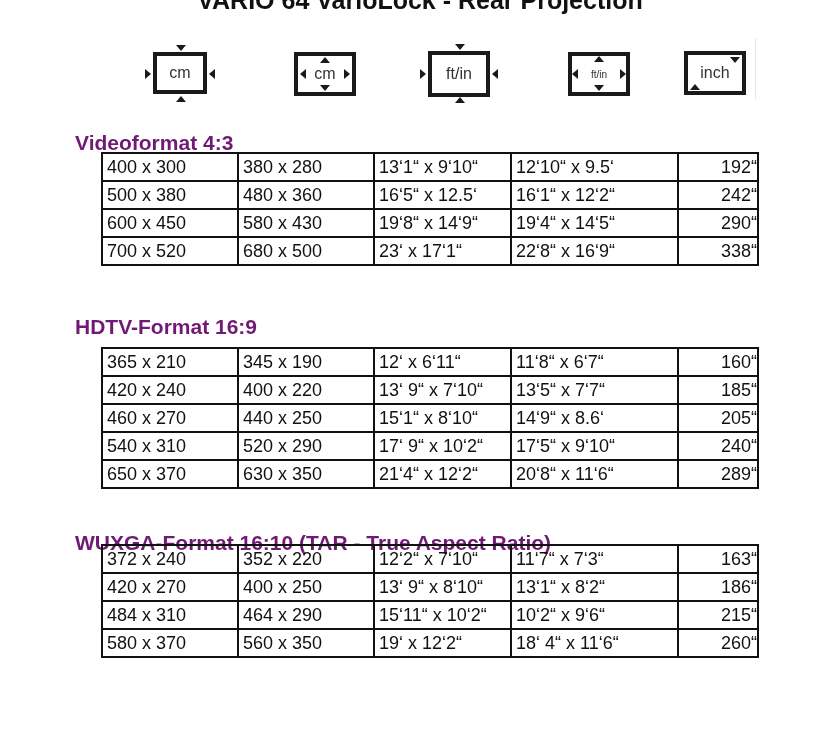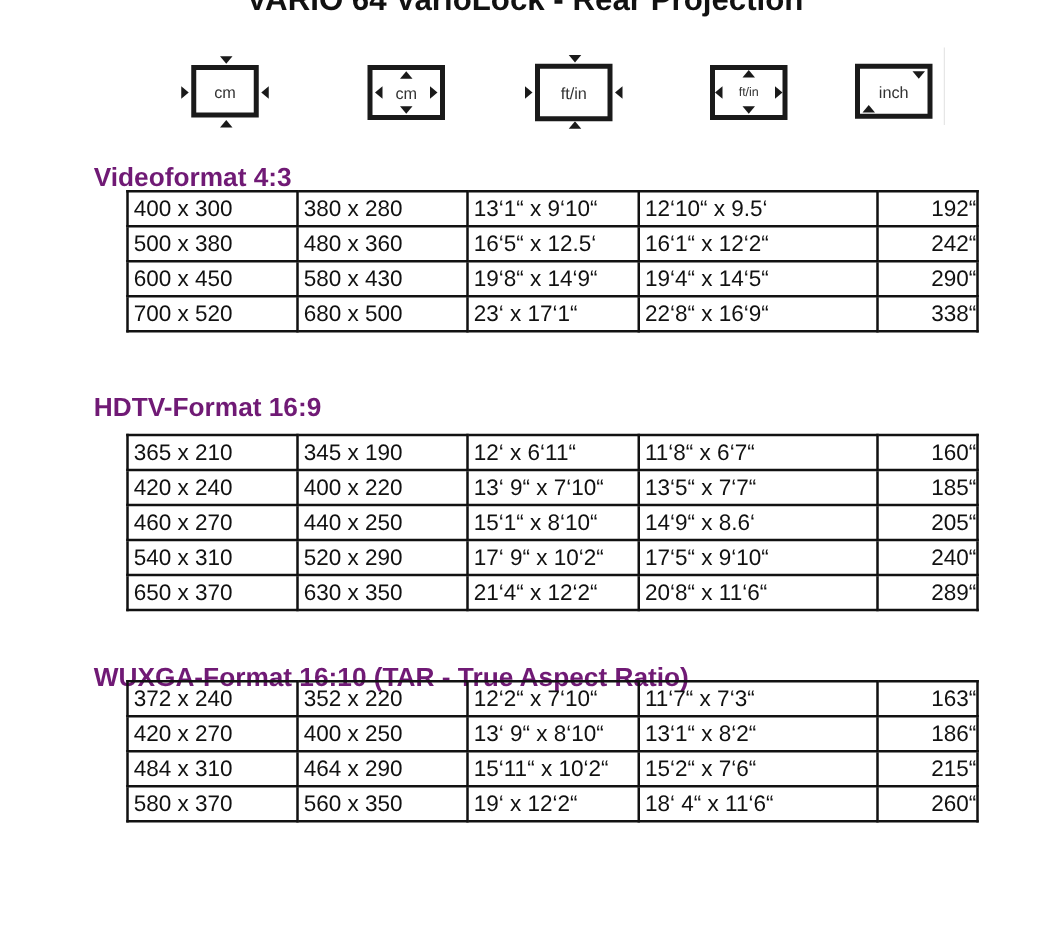--- a/index.html
+++ b/index.html
@@ -1,33 +1,33 @@
 <!DOCTYPE html>
 <html><head>
 <meta charset="utf-8">
 <style>
   html, body { margin:0; padding:0; background:#ffffff; }
   body { width:840px; height:740px; position:relative; overflow:hidden; font-family:"Liberation Sans", "DejaVu Sans", sans-serif; color:#111; }
   .title { position:absolute; top:-14px; left:0; width:840px; text-align:center; font-weight:bold; font-size:25px; color:#111; white-space:nowrap; }
   .icons { position:absolute; top:42px; left:0; width:840px; height:70px; }
   .icon { position:absolute; }
-  .box { position:absolute; border:4px solid #1a1a1a; background:#fff; box-sizing:border-box; display:flex; align-items:center; justify-content:center; font-size:13px; color:#333; }
+  .box { position:absolute; border:4px solid #1a1a1a; background:#fff; box-sizing:border-box; display:flex; align-items:center; justify-content:center; font-size:16px; color:#333; }
   .tri { position:absolute; width:0; height:0; }
   .t-down { border-left:5px solid transparent; border-right:5px solid transparent; border-top:6px solid #1a1a1a; }
   .t-up { border-left:5px solid transparent; border-right:5px solid transparent; border-bottom:6px solid #1a1a1a; }
   .t-right { border-top:5px solid transparent; border-bottom:5px solid transparent; border-left:6px solid #1a1a1a; }
   .t-left { border-top:5px solid transparent; border-bottom:5px solid transparent; border-right:6px solid #1a1a1a; }
   .sep { position:absolute; left:755px; top:38px; width:1px; height:62px; background:#e6e6e6; }
   .section-title { position:absolute; left:75px; font-weight:bold; font-size:21px; color:#701a75; white-space:nowrap; }
   table.grid { position:absolute; left:101px; border-collapse:collapse; }
   table.grid td { border:2px solid #111; height:26px; padding:0 0 0 4px; font-size:18px; line-height:26px; white-space:nowrap; box-sizing:border-box; }
   table.grid td.c0 { width:136px; }
   table.grid td.c1 { width:136px; }
   table.grid td.c2 { width:137px; }
-  table.grid td.c3 { width:191px; }
+  table.grid td.c3 { width:167px; }
   table.grid td.c4 { width:80px;text-align:right; }
 </style>
 </head>
 <body>
 
 <div class="title">VARIO 64 VarioLock - Rear Projection</div>
 
 <div class="icons">
 
   <div class="icon" style="left:143px; top:0; width:76px; height:64px;">
@@ -169,21 +169,21 @@
       <td class="c0">420 x 270</td>
       <td class="c1">400 x 250</td>
       <td class="c2">13‘ 9“ x 8‘10“</td>
       <td class="c3">13‘1“ x 8‘2“</td>
       <td class="c4">186“</td>
     </tr>
     <tr>
       <td class="c0">484 x 310</td>
       <td class="c1">464 x 290</td>
       <td class="c2">15‘11“ x 10‘2“</td>
-      <td class="c3">15‘2“ x 7‘6“</td>
+      <td class="c3">10‘2“ x 9‘6“</td>
       <td class="c4">215“</td>
     </tr>
     <tr>
       <td class="c0">580 x 370</td>
       <td class="c1">560 x 350</td>
       <td class="c2">19‘ x 12‘2“</td>
       <td class="c3">18‘ 4“ x 11‘6“</td>
       <td class="c4">260“</td>
     </tr>
   </tbody>

